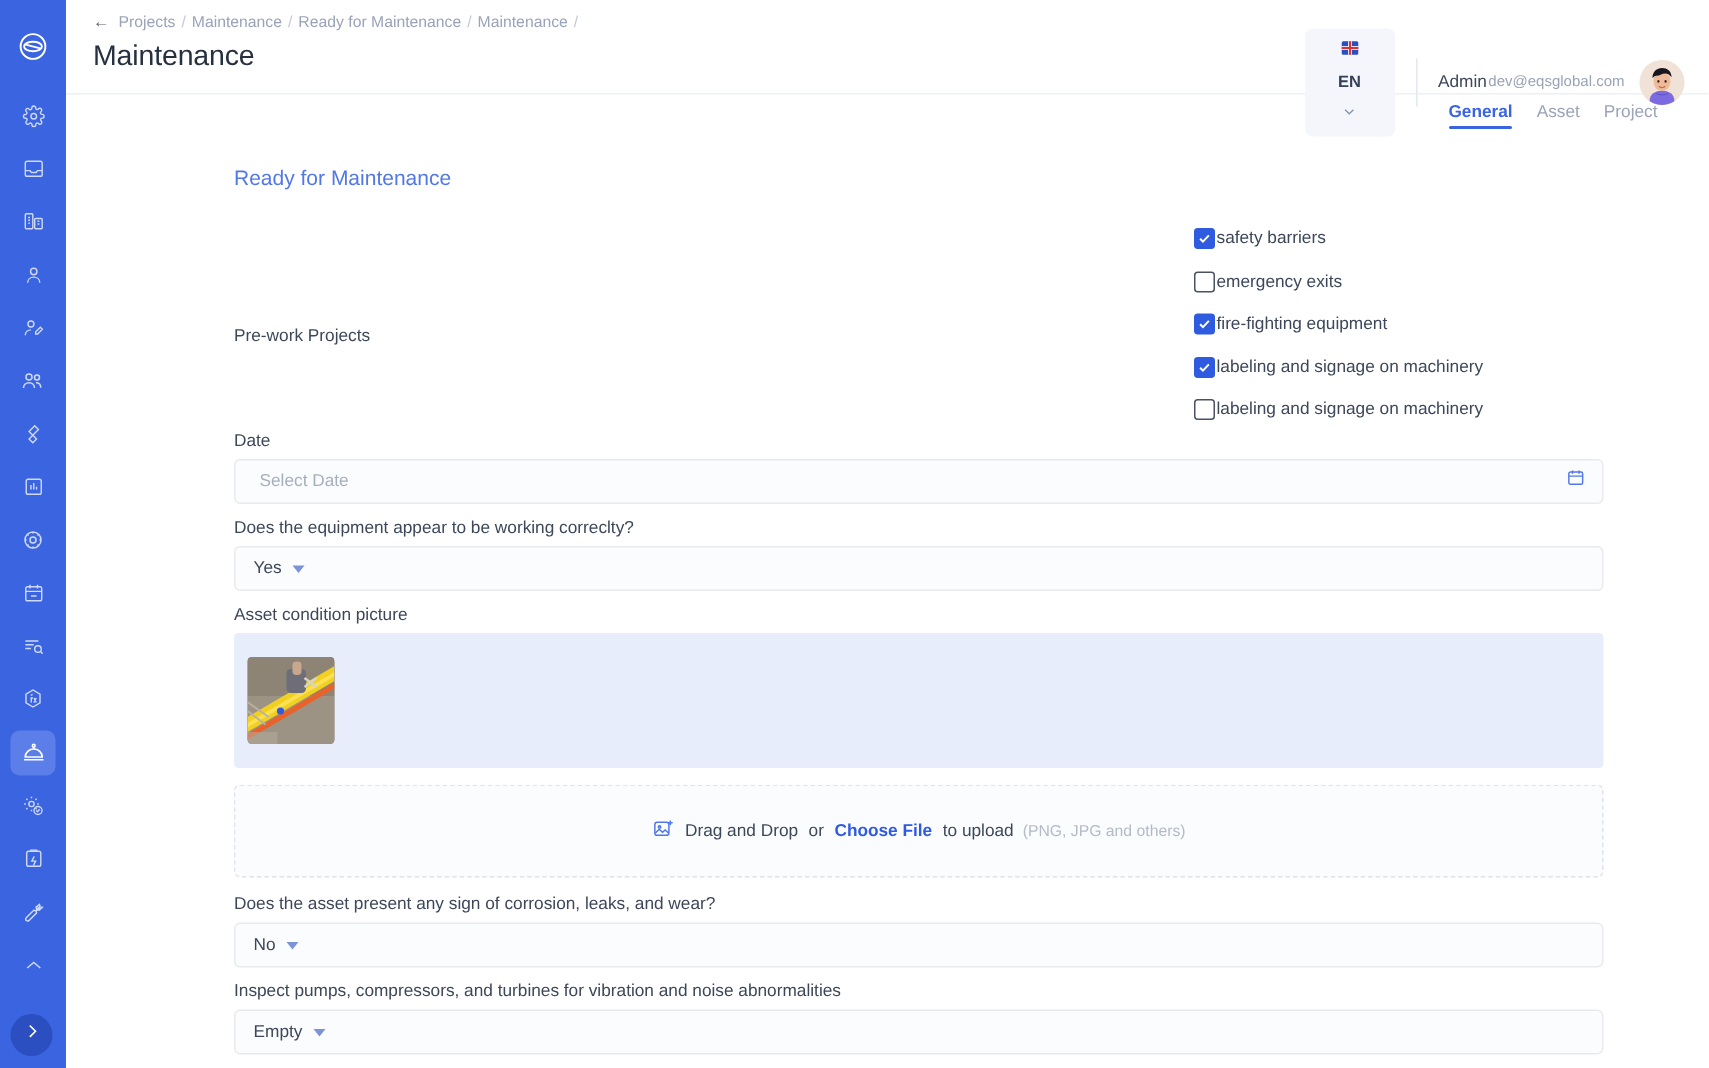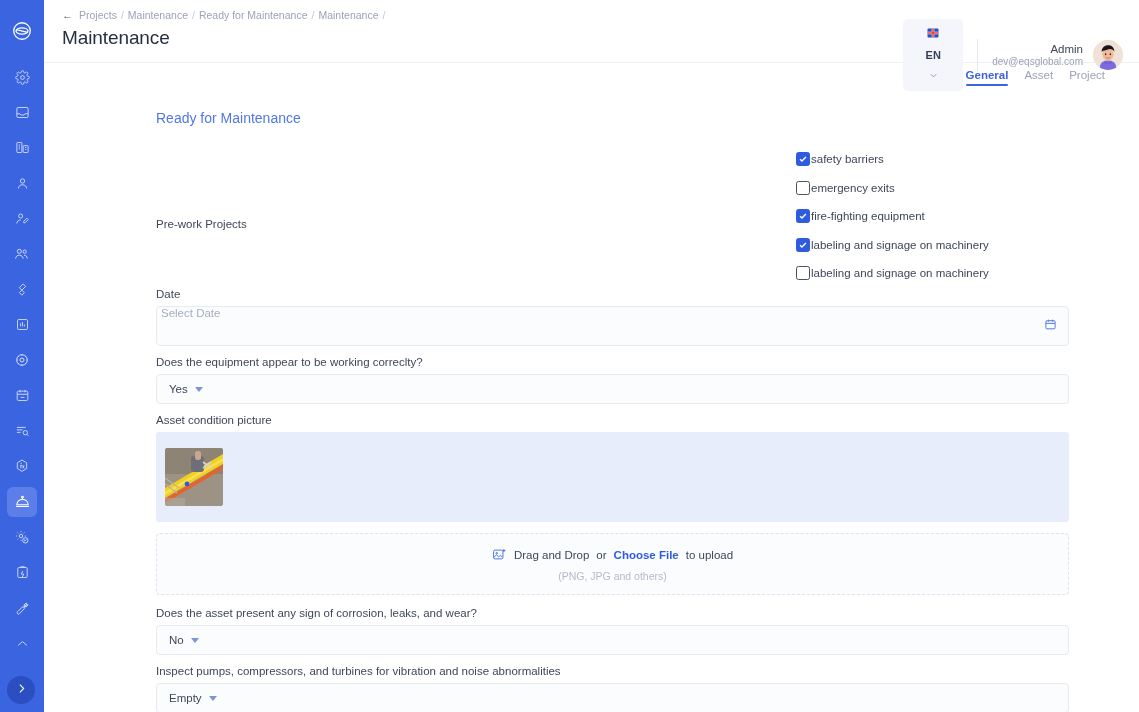--- a/index.html
+++ b/index.html
@@ -67,21 +67,21 @@
   .lang-select {
     display: flex; align-items: center; gap: 6px;
     background: #F4F6FB; border-radius: 5px;
     padding: 6px 10px; cursor: pointer;
     min-width: 60px;
     flex-direction: column;
   }
   .lang-label { font-size: 11px; font-weight: bold; color: #34405a; }
   .divider-v { width: 1px; height: 32px; background: #e3e7ef; margin: 0 14px; }
   .user-block { display: flex; align-items: center; gap: 10px; }
-  .user-text { text-align: right; display: flex; flex-direction: column; gap: 1px; }
+  .user-text { text-align: right; display: flex; flex-direction: row; gap: 1px; }
   .user-name { font-size: 11.5px; color: #3d4759; }
   .user-email { font-size: 10px; color: #9aa3b8; }
   .avatar { width: 30px; height: 30px; border-radius: 50%; overflow: hidden; background: #EFE2D8; cursor: pointer; }
 
   .tabbar {
     height: 30px; flex: 0 0 30px;
     border-top: 1px solid #eef0f5;
     display: flex; align-items: center; justify-content: flex-end;
     padding-right: 34px; gap: 16px;
     background: #fff;
@@ -113,25 +113,25 @@
     display: flex; align-items: center; justify-content: center;
     flex: 0 0 14px;
   }
   .cbox.on { background: #2F5BE0; border: 1px solid #2F5BE0; }
   .cbox.off { background: #fff; border: 1.4px solid #4a5160; }
   .check-label { font-size: 11.5px; color: #3d4759; }
 
   .field { margin-bottom: 10px; }
   .field-label { font-size: 11.5px; color: #3d4759; margin-bottom: 6px; display: block; }
   .input-box {
-    width: 100%; height: 40px;
+    width: 100%; height: 30px;
     border: 1px solid #e8eaf0; border-radius: 4px;
     background: #FBFCFE;
-    display: flex; align-items: flex-start;
-    padding: 0 4px;
+    display: flex; align-items: center;
+    padding: 0 16px;
     position: relative;
     cursor: text;
   }
   .input-placeholder { font-size: 11.5px; color: #a7aebd; }
   .cal-icon { position: absolute; right: 11px; top: 50%; transform: translateY(-50%); cursor: pointer; }
   .select-box {
     width: 100%; height: 30px;
     border: 1px solid #e8eaf0; border-radius: 4px;
     background: #FBFCFE;
     display: flex; align-items: center; gap: 7px;
@@ -149,21 +149,21 @@
   }
   .thumb {
     width: 58px; height: 58px; border-radius: 3px;
     overflow: hidden; background: #8a7f6a; cursor: pointer;
     position: relative;
   }
   .dropzone {
     width: 100%; height: 62px;
     border: 1.4px dashed #dfe3ee; border-radius: 4px;
     background: #FBFCFE;
-    display: flex; flex-direction: column; align-items: center; justify-content: center;
+    display: flex; align-items: center; justify-content: center;
     gap: 6px; margin-bottom: 12px;
     cursor: pointer;
   }
   .dz-line1 { display: flex; align-items: center; gap: 7px; font-size: 11.5px; color: #3d4759; }
   .dz-choose { color: #2F5BE0; font-weight: bold; cursor: pointer; }
   .dz-hint { font-size: 10.5px; color: #b3bac9; }
 </style>
 </head>
 <body>
 

